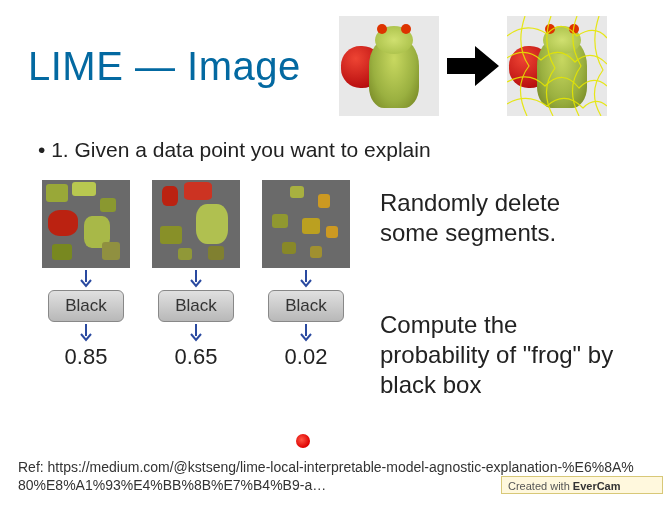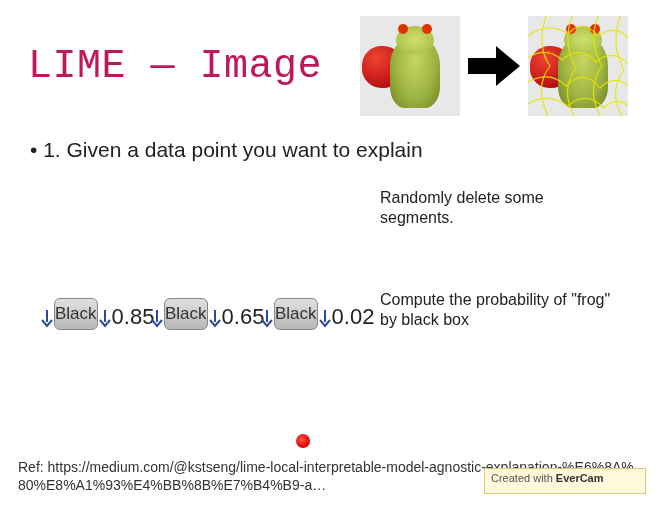--- a/index.html
+++ b/index.html
@@ -14,23 +14,22 @@
     }
     .header-row {
       display: flex;
       align-items: center;
       padding: 16px 0 8px 28px;
       gap: 38px;
     }
     .title {
       font-size: 40px;
       font-weight: 400;
-      color: #be185d;
+      color: #0369a1;
       letter-spacing: 0.5px;
-      font-family: Liberation Mono, monospace;
     }
     .header-images {
       display: flex;
       align-items: center;
       gap: 8px;
     }
     .frog-img {
       width: 100px;
       height: 100px;
       background: #e8e8e8;
@@ -86,36 +85,37 @@
       display: flex;
       align-items: center;
       justify-content: center;
     }
     .arrow-big svg { width: 52px; height: 44px; fill: #000; }
     .bullets {
       padding: 8px 20px 0 30px;
       font-size: 21px;
       color: #222;
     }
-    .bullets .b1 { margin: 6px 0 4px 0; }
+    .bullets .b1 { margin: 6px 0 4px 8px; }
     .bullets .b2 { margin: 4px 0 4px 0; }
     .bullets .b3 { margin: 4px 0 0 26px; font-size: 19px; }
     .mid-row {
       padding: 14px 0 0 40px;
       display: flex;
       gap: 28px;
     }
     .examples {
       display: flex;
       gap: 18px;
     }
     .example-col {
       width: 92px;
       display: flex;
-      align-items: flex-end;
+      flex-direction: column;
+      align-items: center;
     }
     .ex-img {
       width: 88px;
       height: 88px;
       background: #6a6a6a;
       position: relative;
       overflow: hidden;
     }
     .seg {
       position: absolute;
@@ -138,41 +138,41 @@
       justify-content: center;
       font-size: 17px;
       color: #333;
     }
     .prob {
       font-size: 22px;
       color: #222;
     }
     .side-text {
       width: 240px;
-      font-size: 16px;
+      font-size: 24px;
       color: #222;
     }
     .side-text .t1 { margin-top: 8px; line-height: 1.25; }
     .side-text .t2 { margin-top: 62px; line-height: 1.25; }
     .ref {
       position: absolute;
       left: 18px;
       bottom: 14px;
       font-size: 14px;
       color: #333;
       width: 620px;
       line-height: 1.3;
       word-break: break-all;
     }
     .watermark {
       position: absolute;
-      right: 17px;
+      right: 0;
       bottom: 14px;
       width: 162px;
-      height: 26px;
+      height: 18px;
       background: #fff8dd;
       border: 1px solid #d8c878;
       font-size: 11px;
       color: #555;
       padding: 2px 6px;
       line-height: 1.3;
     }
     .watermark b { color: #333; font-weight: bold; }
     .red-dot {
       position: absolute;

